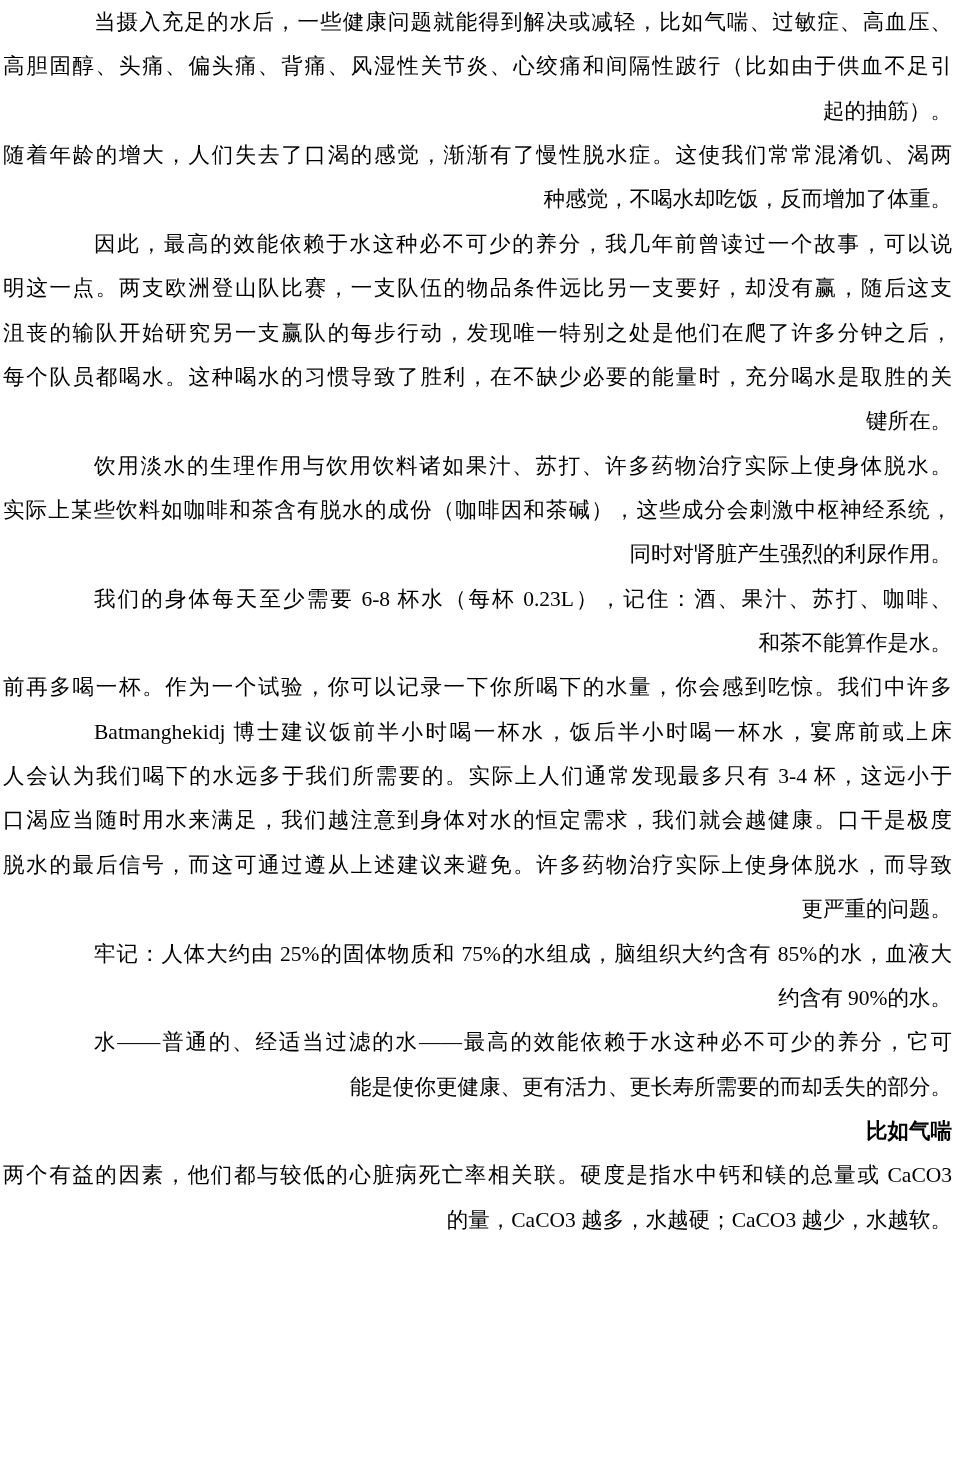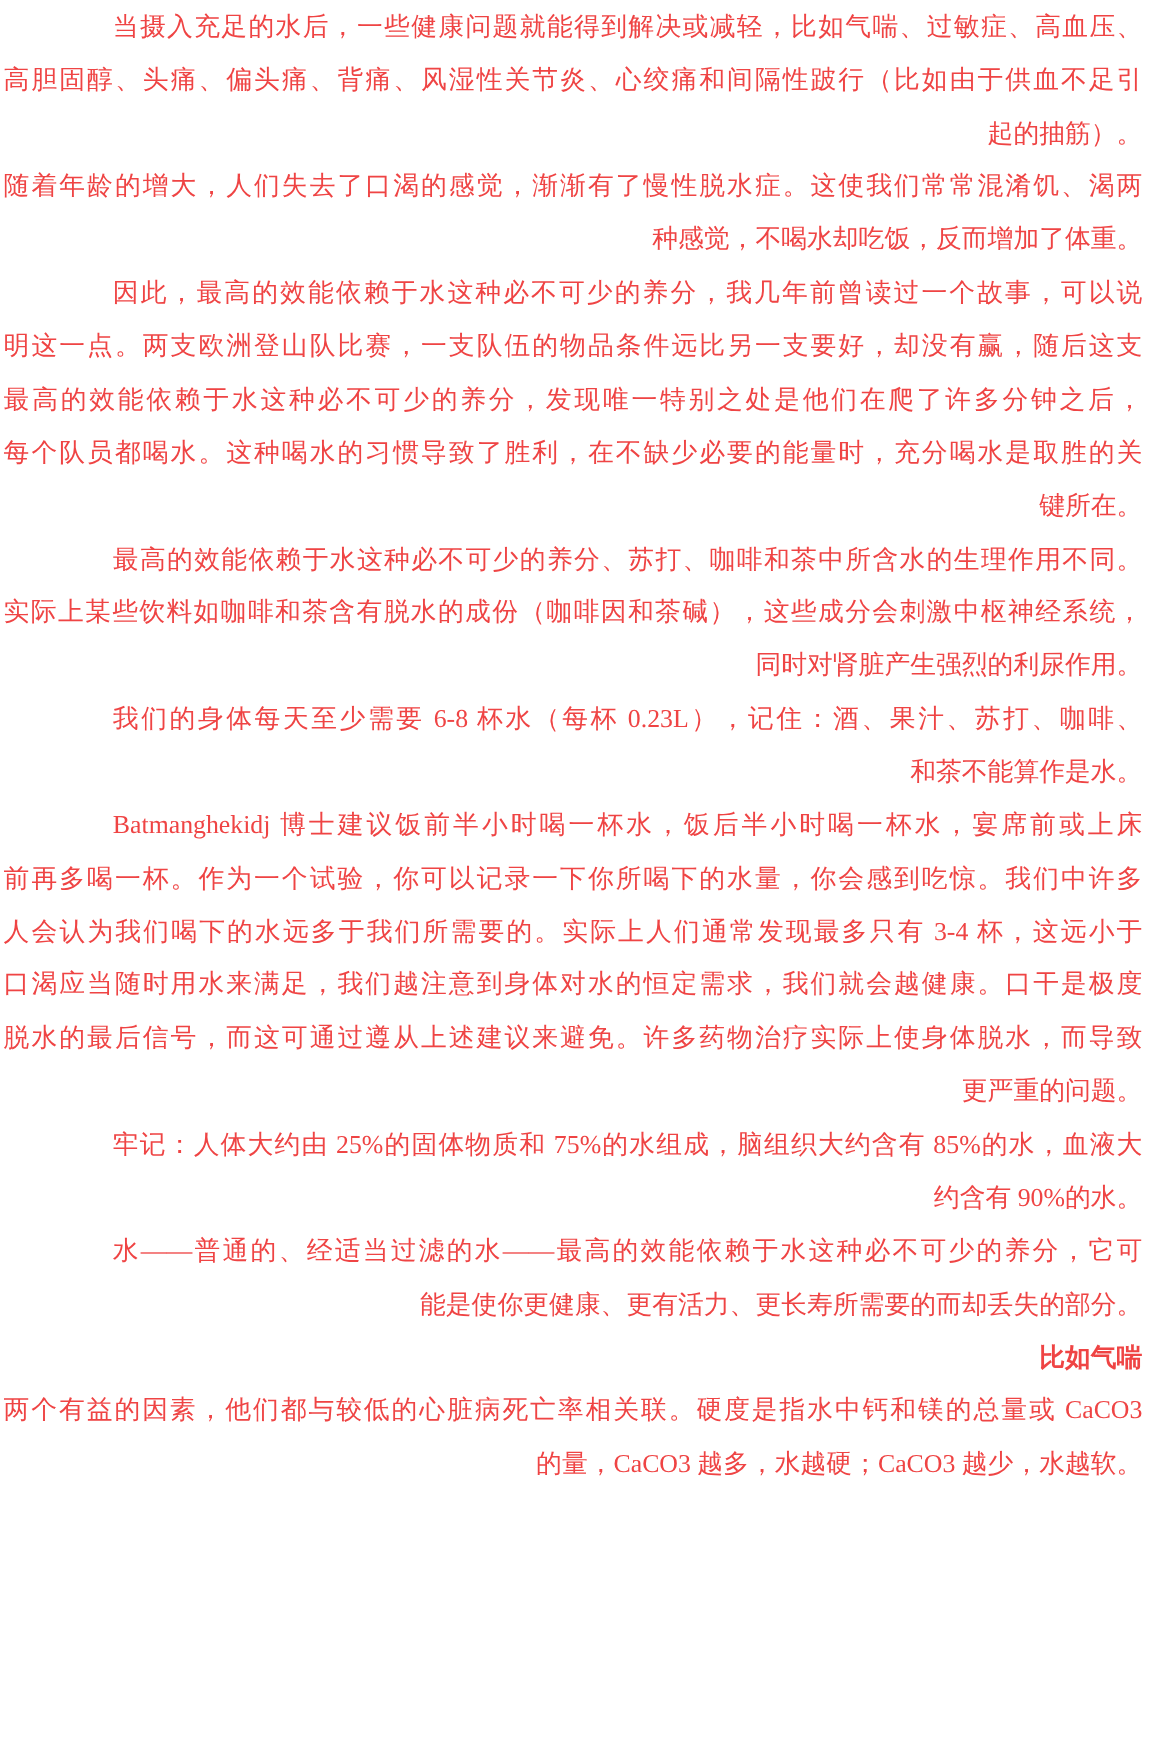--- a/index.html
+++ b/index.html
@@ -9,21 +9,21 @@
     background: #ffffff;
     overflow: hidden;
   }
   .page {
     box-sizing: border-box;
     width: 958px;
     height: 1464px;
     padding: 0 6px 0 3px;
     font-family: "Liberation Serif", "DejaVu Serif", serif;
     font-size: 21.5px;
-    color: #ef4444;
+    color: #000000;
     background: #ffffff;
   }
   .line {
     height: 44.364px;
     line-height: 44.364px;
     overflow: hidden;
     text-align: right;
     white-space: nowrap;
   }
   .j {
@@ -48,39 +48,39 @@
   </div>
 
   <div>
     <div class="line j">随着年龄的增大，人们失去了口渴的感觉，渐渐有了慢性脱水症。这使我们常常混淆饥、渴两</div>
     <div class="line">种感觉，不喝水却吃饭，反而增加了体重。</div>
   </div>
 
   <div>
     <div class="line j ind-tab">因此，最高的效能依赖于水这种必不可少的养分，我几年前曾读过一个故事，可以说</div>
     <div class="line j">明这一点。两支欧洲登山队比赛，一支队伍的物品条件远比另一支要好，却没有赢，随后这支</div>
-    <div class="line j">最高的效能依赖于水这种必不可少的养分，发现唯一特别之处是他们在爬了许多分钟之后，</div>
+    <div class="line j">沮丧的输队开始研究另一支赢队的每步行动，发现唯一特别之处是他们在爬了许多分钟之后，</div>
     <div class="line j">每个队员都喝水。这种喝水的习惯导致了胜利，在不缺少必要的能量时，充分喝水是取胜的关</div>
     <div class="line">键所在。</div>
   </div>
 
   <div>
-    <div class="line j ind-tab">最高的效能依赖于水这种必不可少的养分、苏打、咖啡和茶中所含水的生理作用不同。</div>
+    <div class="line j ind-tab">饮用淡水的生理作用与饮用饮料诸如果汁、苏打、许多药物治疗实际上使身体脱水。</div>
     <div class="line j">实际上某些饮料如咖啡和茶含有脱水的成份（咖啡因和茶碱），这些成分会刺激中枢神经系统，</div>
     <div class="line">同时对肾脏产生强烈的利尿作用。</div>
   </div>
 
   <div>
     <div class="line j ind-tab">我们的身体每天至少需要 6-8 杯水（每杯 0.23L），记住：酒、果汁、苏打、咖啡、</div>
     <div class="line">和茶不能算作是水。</div>
   </div>
 
   <div>
+    <div class="line j">前再多喝一杯。作为一个试验，你可以记录一下你所喝下的水量，你会感到吃惊。我们中许多</div>
     <div class="line j ind-tab">Batmanghekidj 博士建议饭前半小时喝一杯水，饭后半小时喝一杯水，宴席前或上床</div>
-    <div class="line j">前再多喝一杯。作为一个试验，你可以记录一下你所喝下的水量，你会感到吃惊。我们中许多</div>
     <div class="line j">人会认为我们喝下的水远多于我们所需要的。实际上人们通常发现最多只有 3-4 杯，这远小于</div>
   </div>
 
   <div>
     <div class="line j">口渴应当随时用水来满足，我们越注意到身体对水的恒定需求，我们就会越健康。口干是极度</div>
     <div class="line j">脱水的最后信号，而这可通过遵从上述建议来避免。许多药物治疗实际上使身体脱水，而导致</div>
     <div class="line">更严重的问题。</div>
   </div>
 
   <div>

